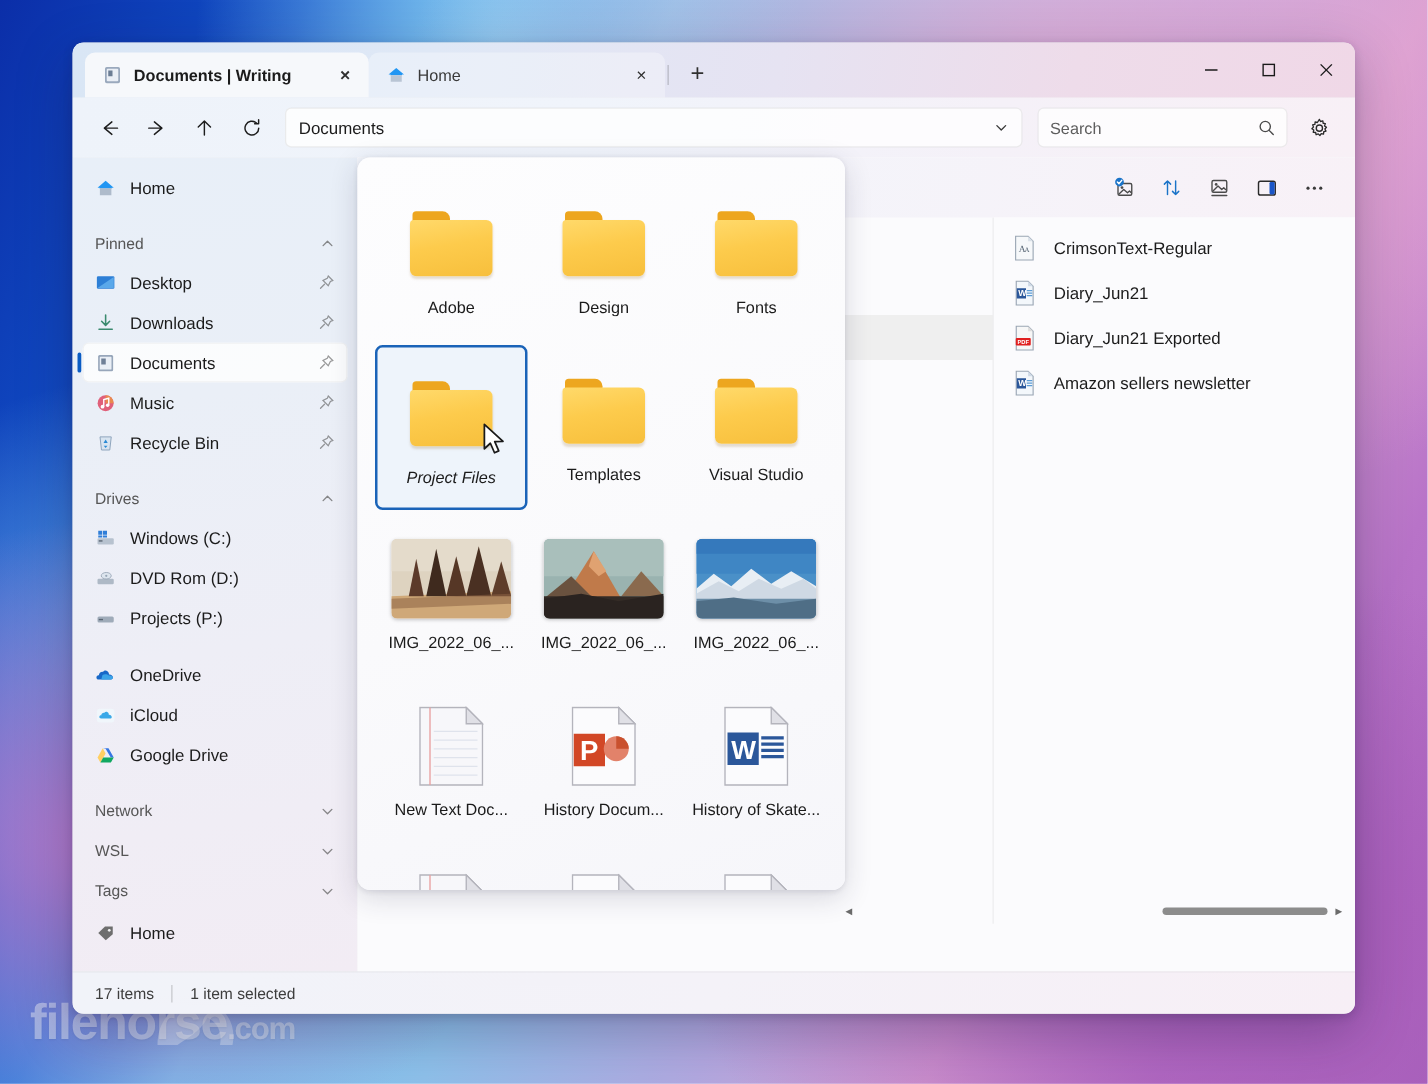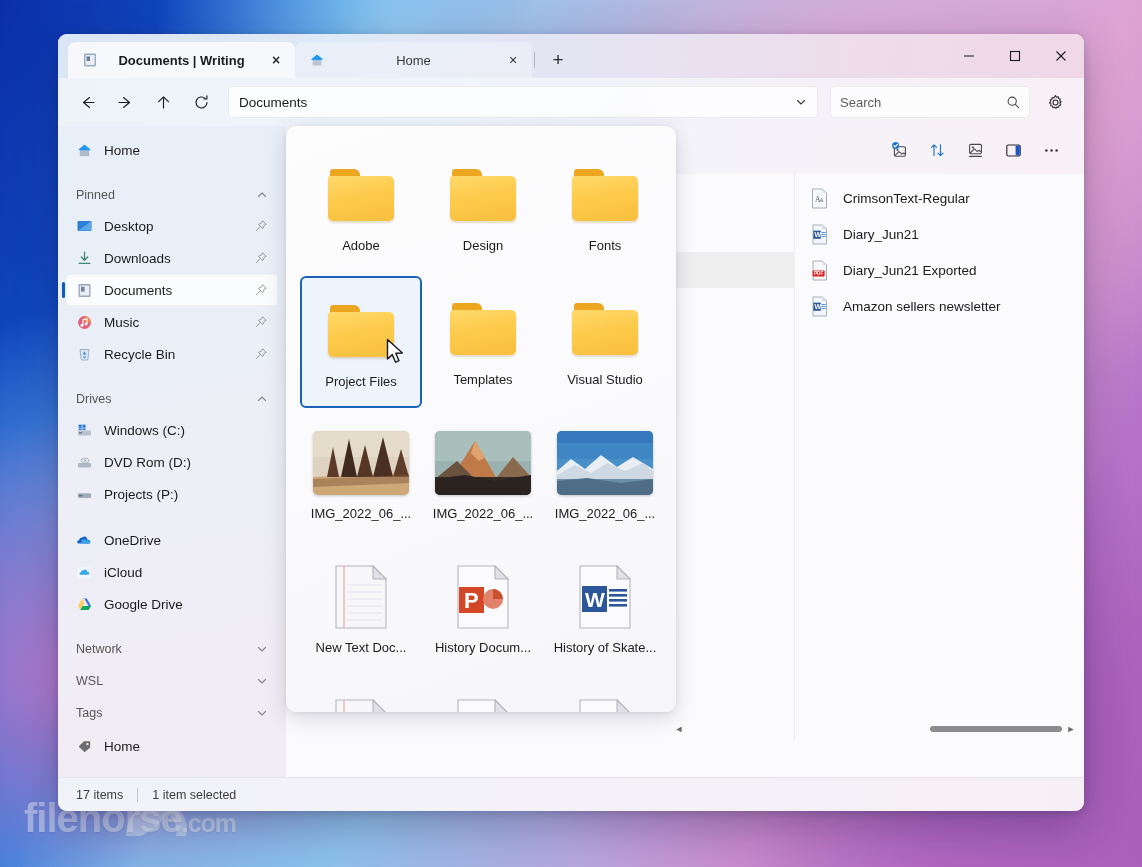--- a/index.html
+++ b/index.html
@@ -50,21 +50,21 @@
   }
   .tabstrip { display: flex; align-items: flex-end; height: 100%; padding-left: 10px; }
   .tab {
     height: 36px; display: flex; align-items: center; gap: 9px;
     padding: 0 8px 0 14px; border-radius: 8px 8px 0 0;
     font-size: 13px; color: #1b1b1b; position: relative;
     min-width: 150px;
   }
   .tab.active { background: #f6f8fb; width: 227px; font-weight: bold; }
   .tab.inactive { background: rgba(255,255,255,0.32); width: 237px; color: #3a3a3a; }
-  .tab .tab-label { flex: 1 1 auto; white-space: nowrap; overflow: hidden; text-align: center; }
+  .tab .tab-label { flex: 1 1 auto; white-space: nowrap; overflow: hidden; }
   .tab-close {
     width: 22px; height: 22px; border-radius: 4px; flex: 0 0 22px;
     display: flex; align-items: center; justify-content: center;
     font-size: 14px; color: #303030; line-height: 1;
   }
   .tab-icon { width: 16px; height: 16px; flex: 0 0 16px; }
   .newtab {
     width: 30px; height: 30px; margin: 0 0 3px 6px; border-radius: 5px;
     display: flex; align-items: center; justify-content: center;
     font-size: 19px; color: #303030; font-weight: 300;
@@ -178,21 +178,21 @@
   .grid {
     display: grid; grid-template-columns: repeat(3, 1fr);
     row-gap: 2px; padding: 6px 10px 0 14px;
   }
   .cell {
     height: 132px; border-radius: 6px;
     display: flex; flex-direction: column; align-items: center; justify-content: flex-start;
     padding-top: 14px; position: relative;
   }
   .cell.selected {
-    background: #eef4fb; border: 2px solid #1a63b8;
+    background: #eef4fb; border: 2px solid #1a63b8; font-style: italic;
   }
   .cell .thumb { height: 78px; display: flex; align-items: center; justify-content: center; }
   .cell .cname {
     font-size: 13px; color: #1b1b1b; white-space: nowrap; overflow: hidden;
     max-width: 116px; text-align: center; margin-top: 4px;
   }
   .photo {
     width: 96px; height: 64px; border-radius: 5px; overflow: hidden;
     box-shadow: 0 1px 3px rgba(0,0,0,0.22);
   }

